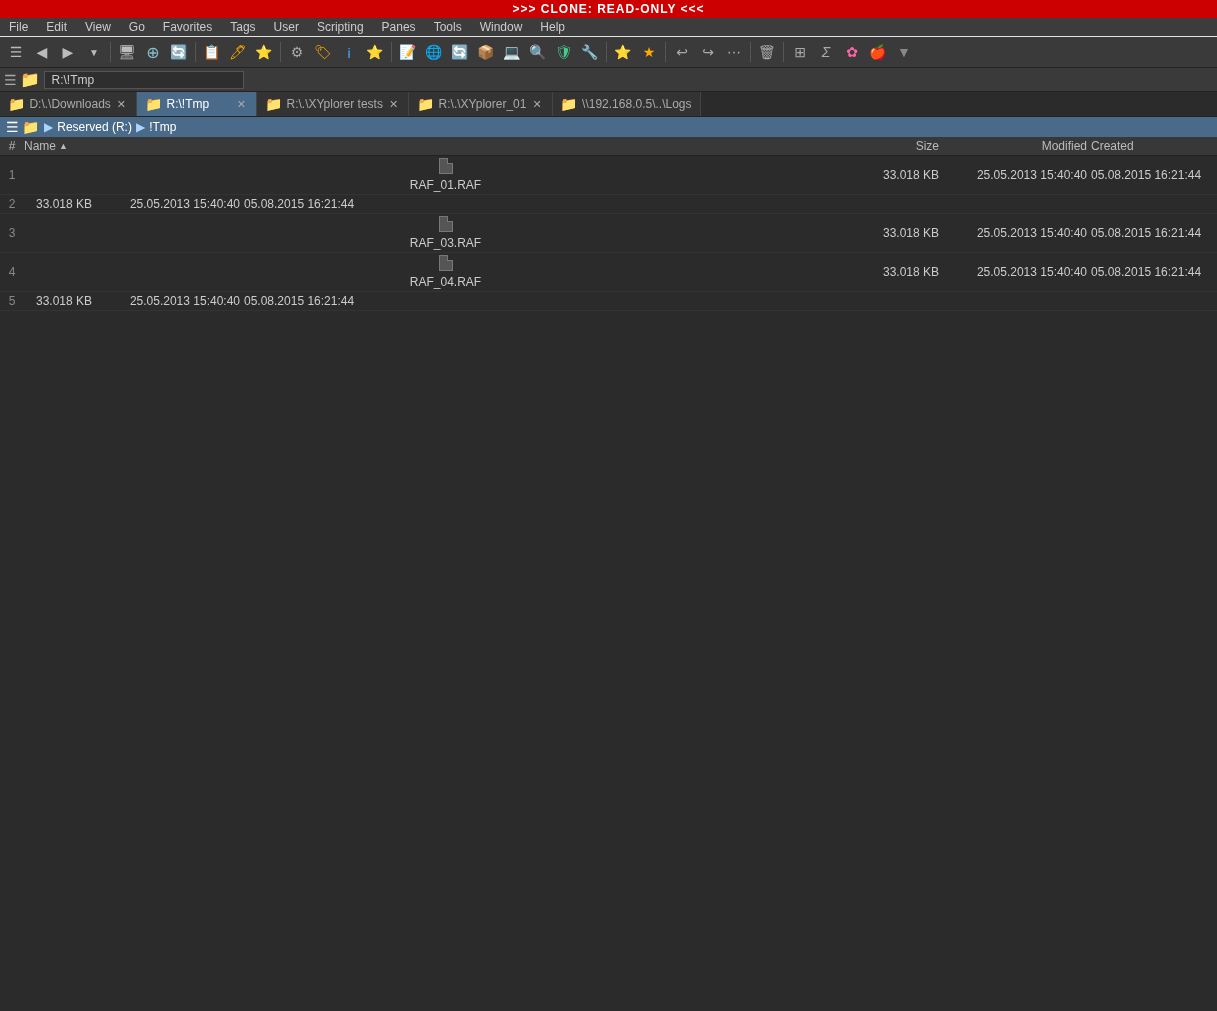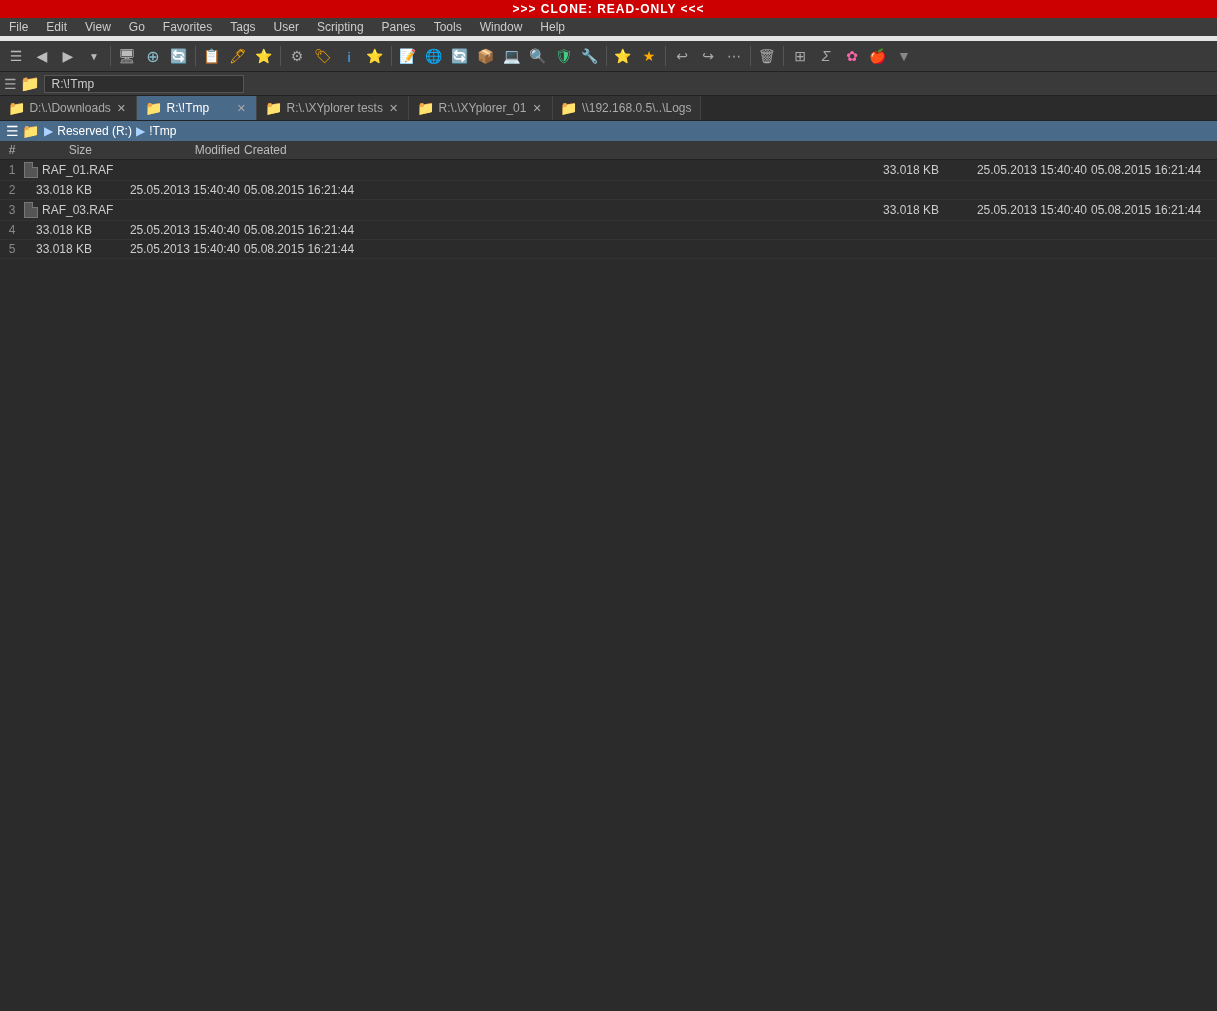--- a/index.html
+++ b/index.html
@@ -24,21 +24,21 @@
       letter-spacing: 1px;
     }
 
     
     .menubar {
       background: #3c3c3c;
       display: flex;
       align-items: center;
       padding: 1px 4px;
       gap: 8px;
-      border-bottom: 5px solid #e5e5e5;
+      border-bottom: 1px solid #e5e5e5;
     }
     .menubar span {
       color: #ccc;
       padding: 1px 5px;
       cursor: pointer;
       font-size: 12px;
     }
 
     
     .toolbar {
@@ -172,21 +172,21 @@
     .file-row {
       display: flex;
       align-items: center;
       padding: 2px 0;
       border-bottom: 1px solid #333;
       font-size: 12px;
       color: #ccc;
       cursor: pointer;
     }
     .file-row .col-num { color: #888; }
-    .file-row .col-name { display: flex; align-items: center; gap: 4px; }
+    .file-row .col-name { display: flex; align-items: center; gap: 4px; flex-direction: column; }
     .file-icon {
       width: 14px;
       height: 16px;
       background: #555;
       border: 1px solid #777;
       flex-shrink: 0;
       position: relative;
       font-size: 10px;
       display: flex;
       align-items: center;
@@ -308,20 +308,24 @@
   <div class="bc-icon">☰</div>
   <div class="bc-folder-icon" style="color:#fa0;">📁</div>
   <div class="bc-sep">▶</div>
   <div class="bc-item">Reserved (R:)</div>
   <div class="bc-sep">▶</div>
   <div class="bc-item">!Tmp</div>
 </div>
 
 <div class="col-headers">
   <div class="col-num">#</div>
+  <div class="col-name">
+    <span>Name</span>
+    <span class="sort-arrow">▲</span>
+  </div>
   <div class="col-size">Size</div>
   <div class="col-modified">Modified</div>
   <div class="col-created">Created</div>
 </div>
 
 <div class="file-list" id="file-list">
     <div class="file-row">
     <div class="col-num">1</div>
     <div class="col-name">
       <div class="file-icon"></div>
@@ -342,20 +346,24 @@
     <div class="col-name">
       <div class="file-icon"></div>
       <span>RAF_03.RAF</span>
     </div>
     <div class="col-size">33.018 KB</div>
     <div class="col-modified">25.05.2013 15:40:40</div>
     <div class="col-created">05.08.2015 16:21:44</div>
   </div>
     <div class="file-row">
     <div class="col-num">4</div>
+    <div class="col-name">
+      <div class="file-icon"></div>
+      <span>RAF_04.RAF</span>
+    </div>
     <div class="col-size">33.018 KB</div>
     <div class="col-modified">25.05.2013 15:40:40</div>
     <div class="col-created">05.08.2015 16:21:44</div>
   </div>
     <div class="file-row">
     <div class="col-num">5</div>
     <div class="col-size">33.018 KB</div>
     <div class="col-modified">25.05.2013 15:40:40</div>
     <div class="col-created">05.08.2015 16:21:44</div>
   </div>

